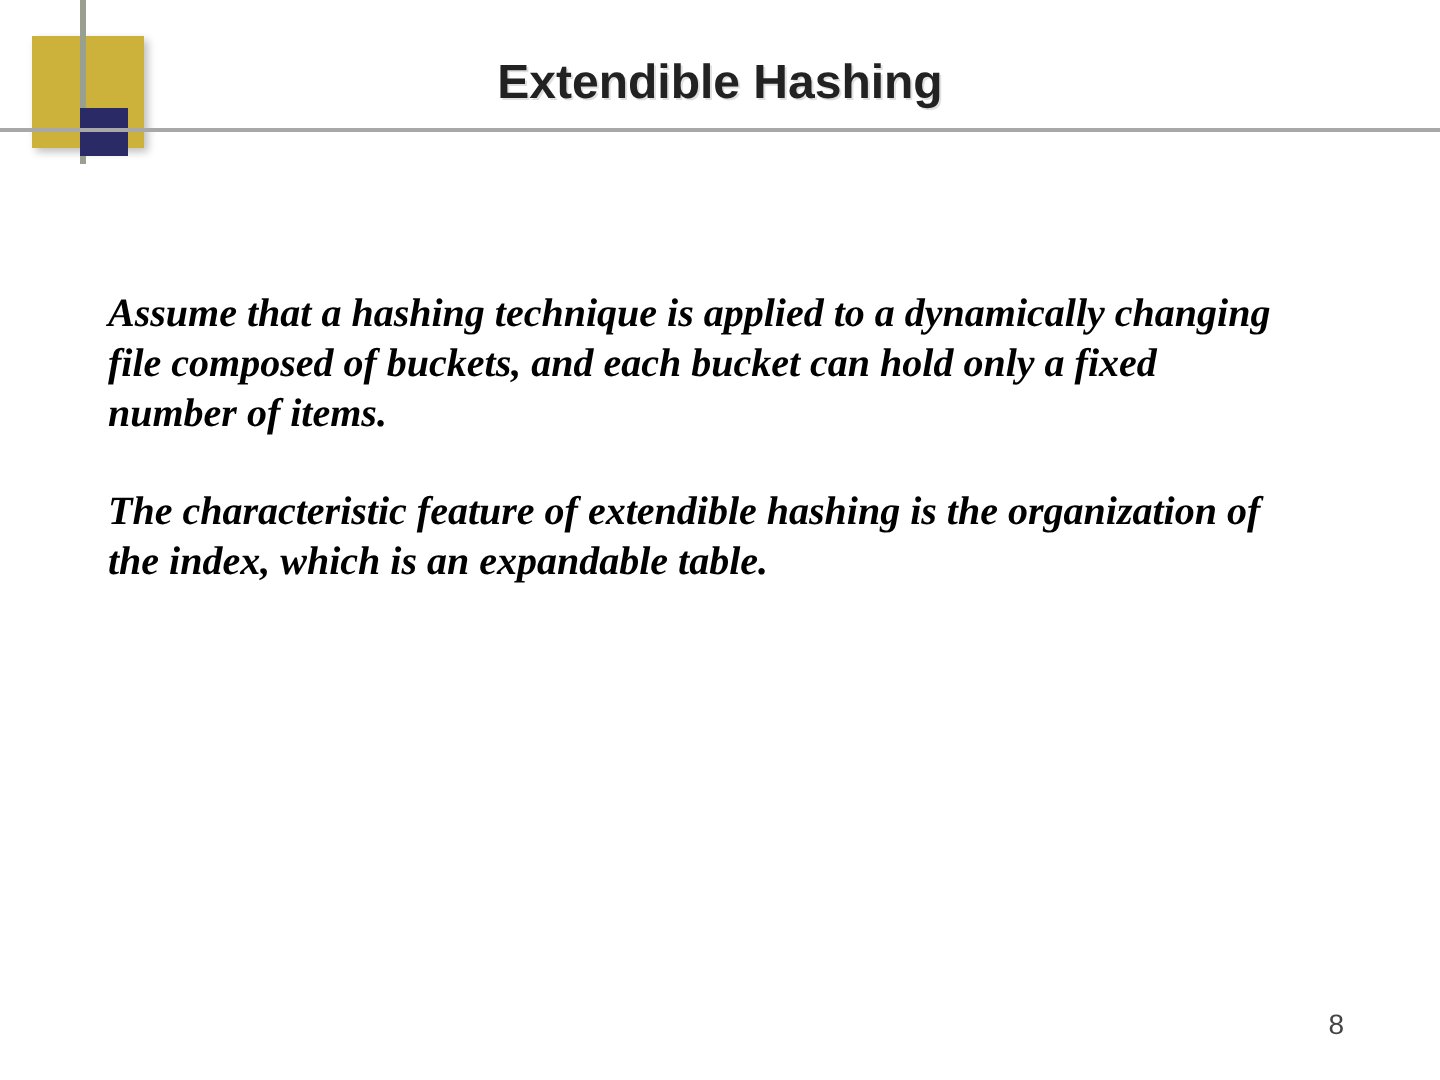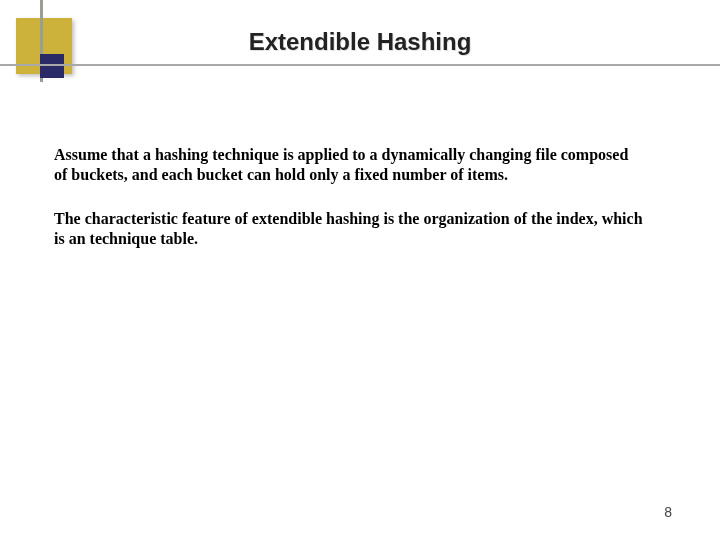--- a/index.html
+++ b/index.html
@@ -75,24 +75,25 @@
     z-index: 2;
     text-shadow: 1px 1px 0 rgba(0,0,0,0.12);
   }
   .body {
     position: absolute;
     top: 145px;
     left: 54px;
     right: 54px;
   }
   .para-small {
-    font-size: 16px;
+    font-size: 20px;
     font-weight: 700;
     line-height: 1.25;
     margin: 0 0 24px 0;
+    font-style: italic;
   }
   .para-big {
     font-size: 26px;
     line-height: 1.2;
     margin: 0 0 28px 0;
   }
   .para-big .hl {
     font-style: italic;
     color: #293a86;
   }
@@ -117,19 +118,19 @@
   </div>
   <div class="hr-line"></div>
 
   <div class="title">Extendible Hashing</div>
 
   <div class="body">
 
     <p class="para-small">Assume that a hashing technique is applied to a dynamically changing file composed of buckets, and each bucket can hold only a fixed number of items.</p>
 
 
-    <p class="para-small">The characteristic feature of extendible hashing is the organization of the index, which is an technique table.</p>
+    <p class="para-small">The characteristic feature of extendible hashing is the organization of the index, which is an expandable table.</p>
 
   </div>
 
   <div class="pagenum">8</div>
 
 </div>
 
 </body></html>

